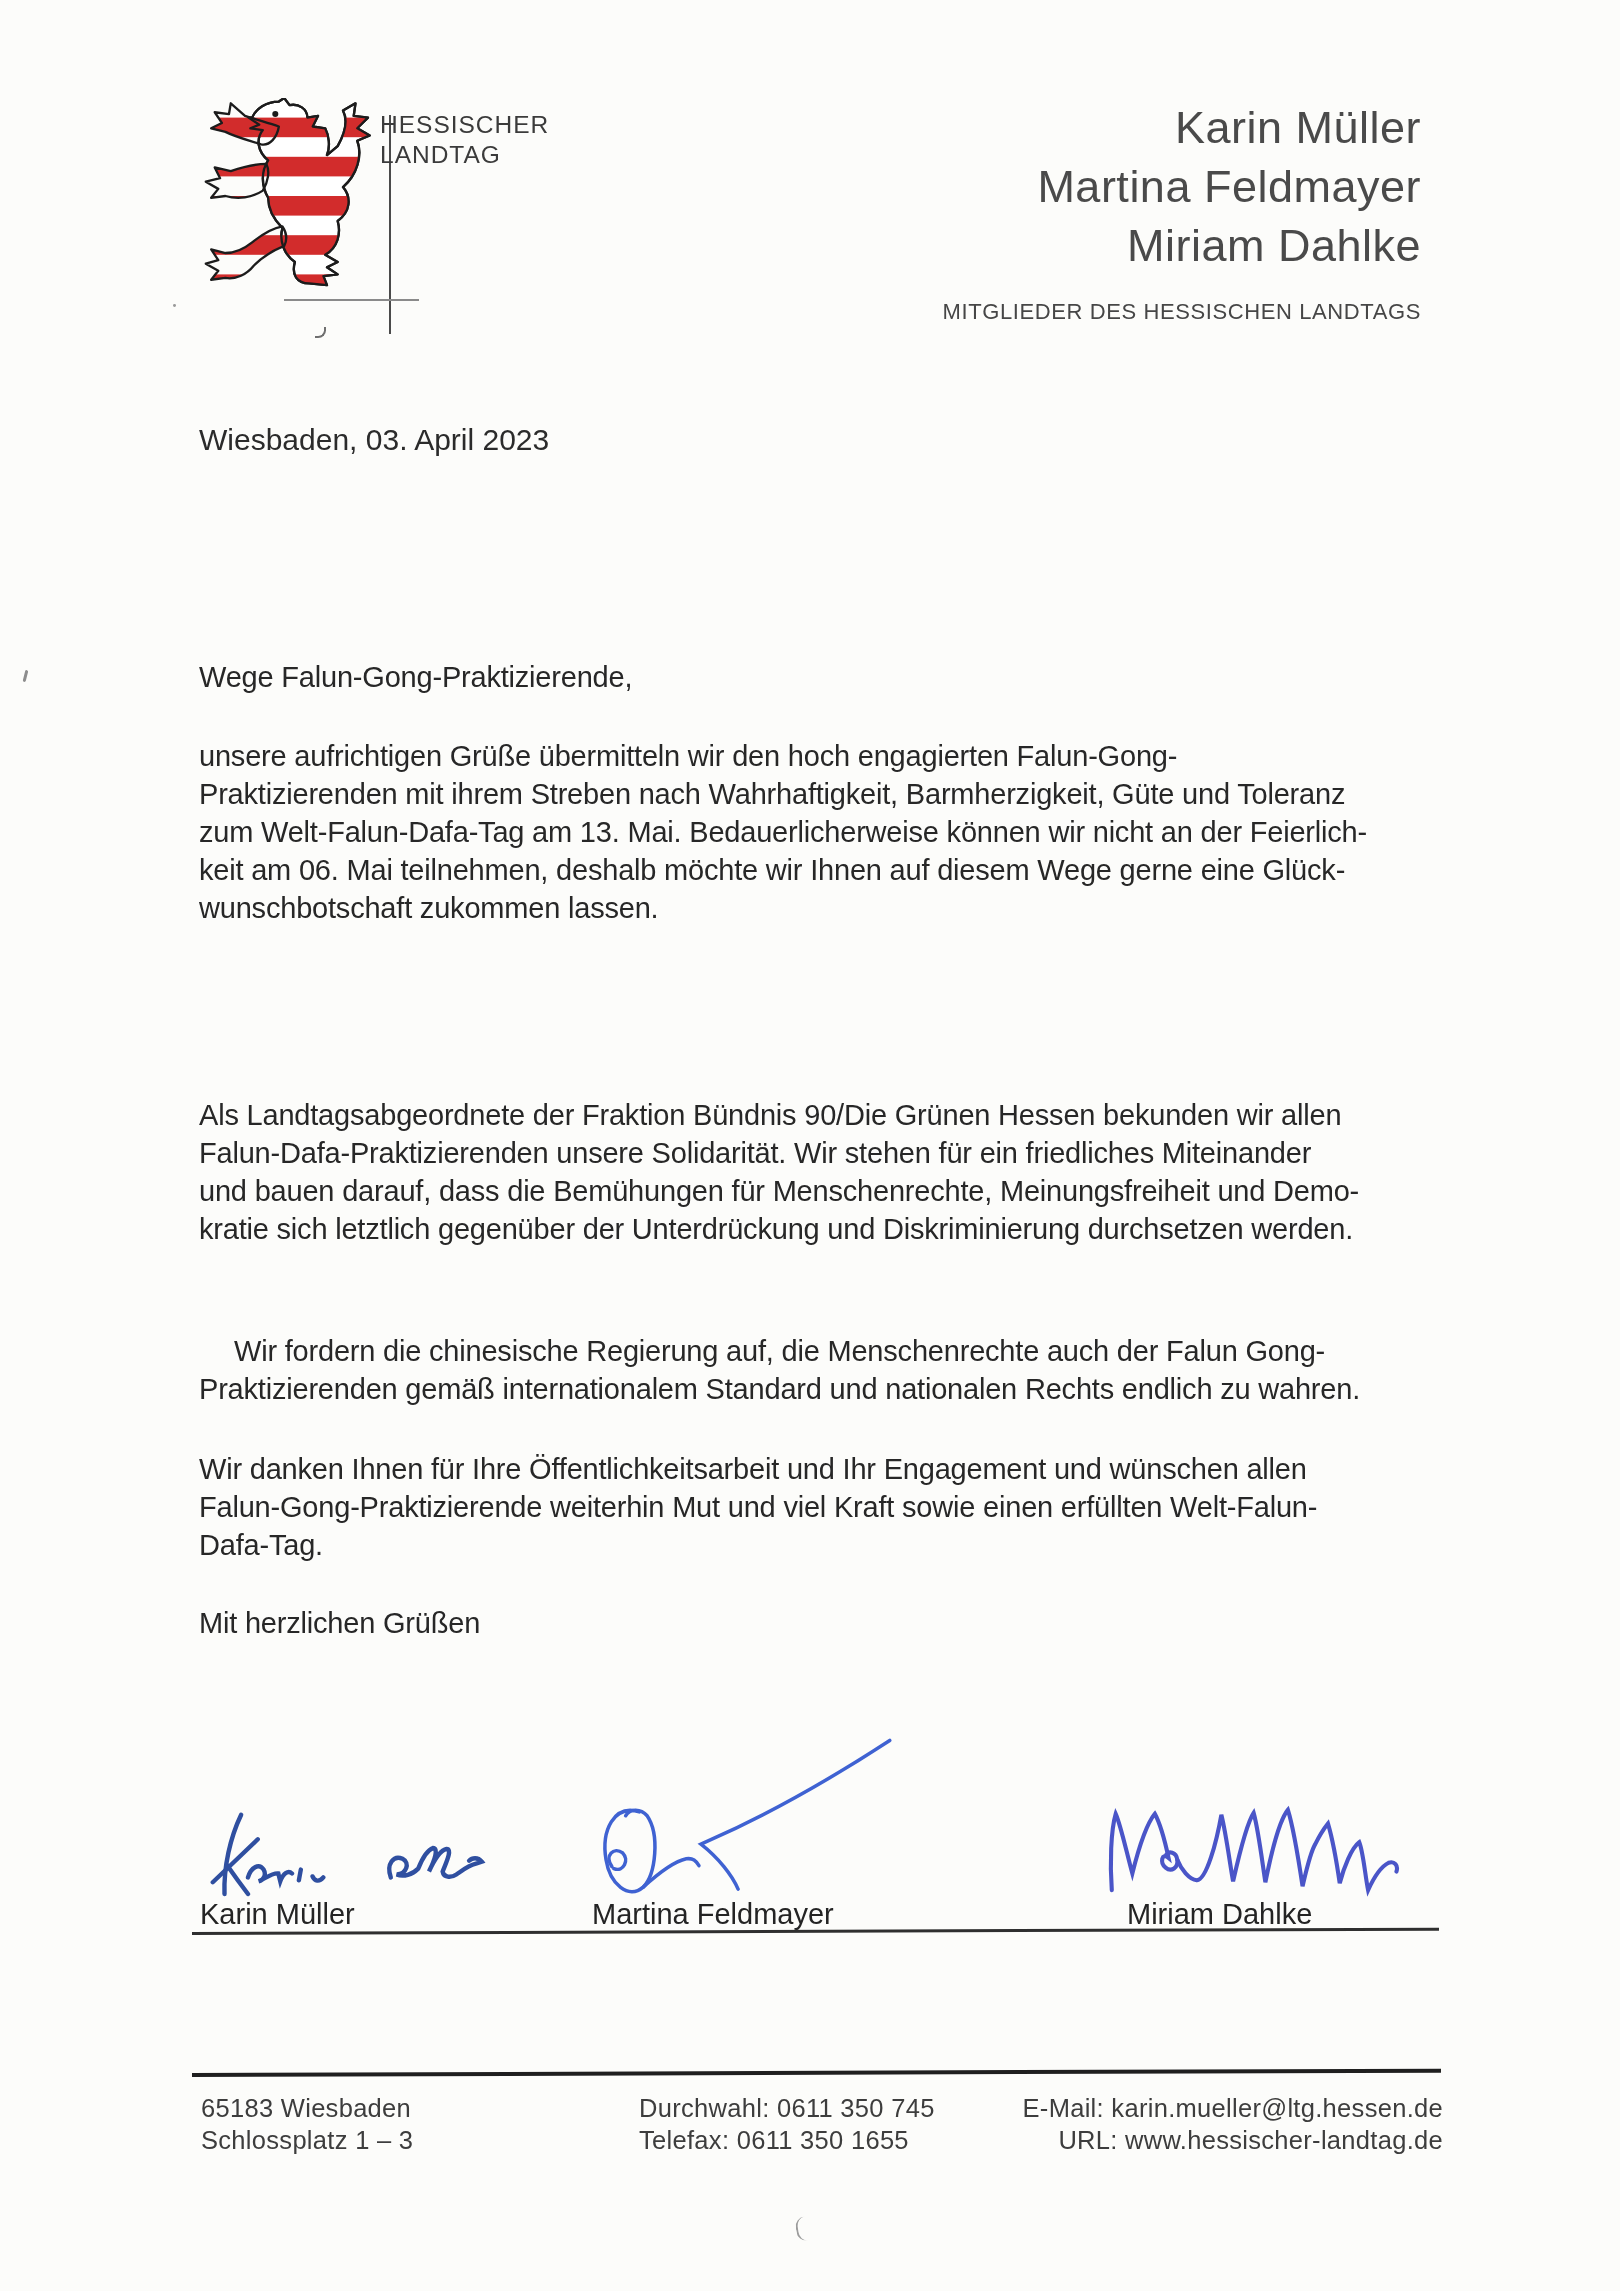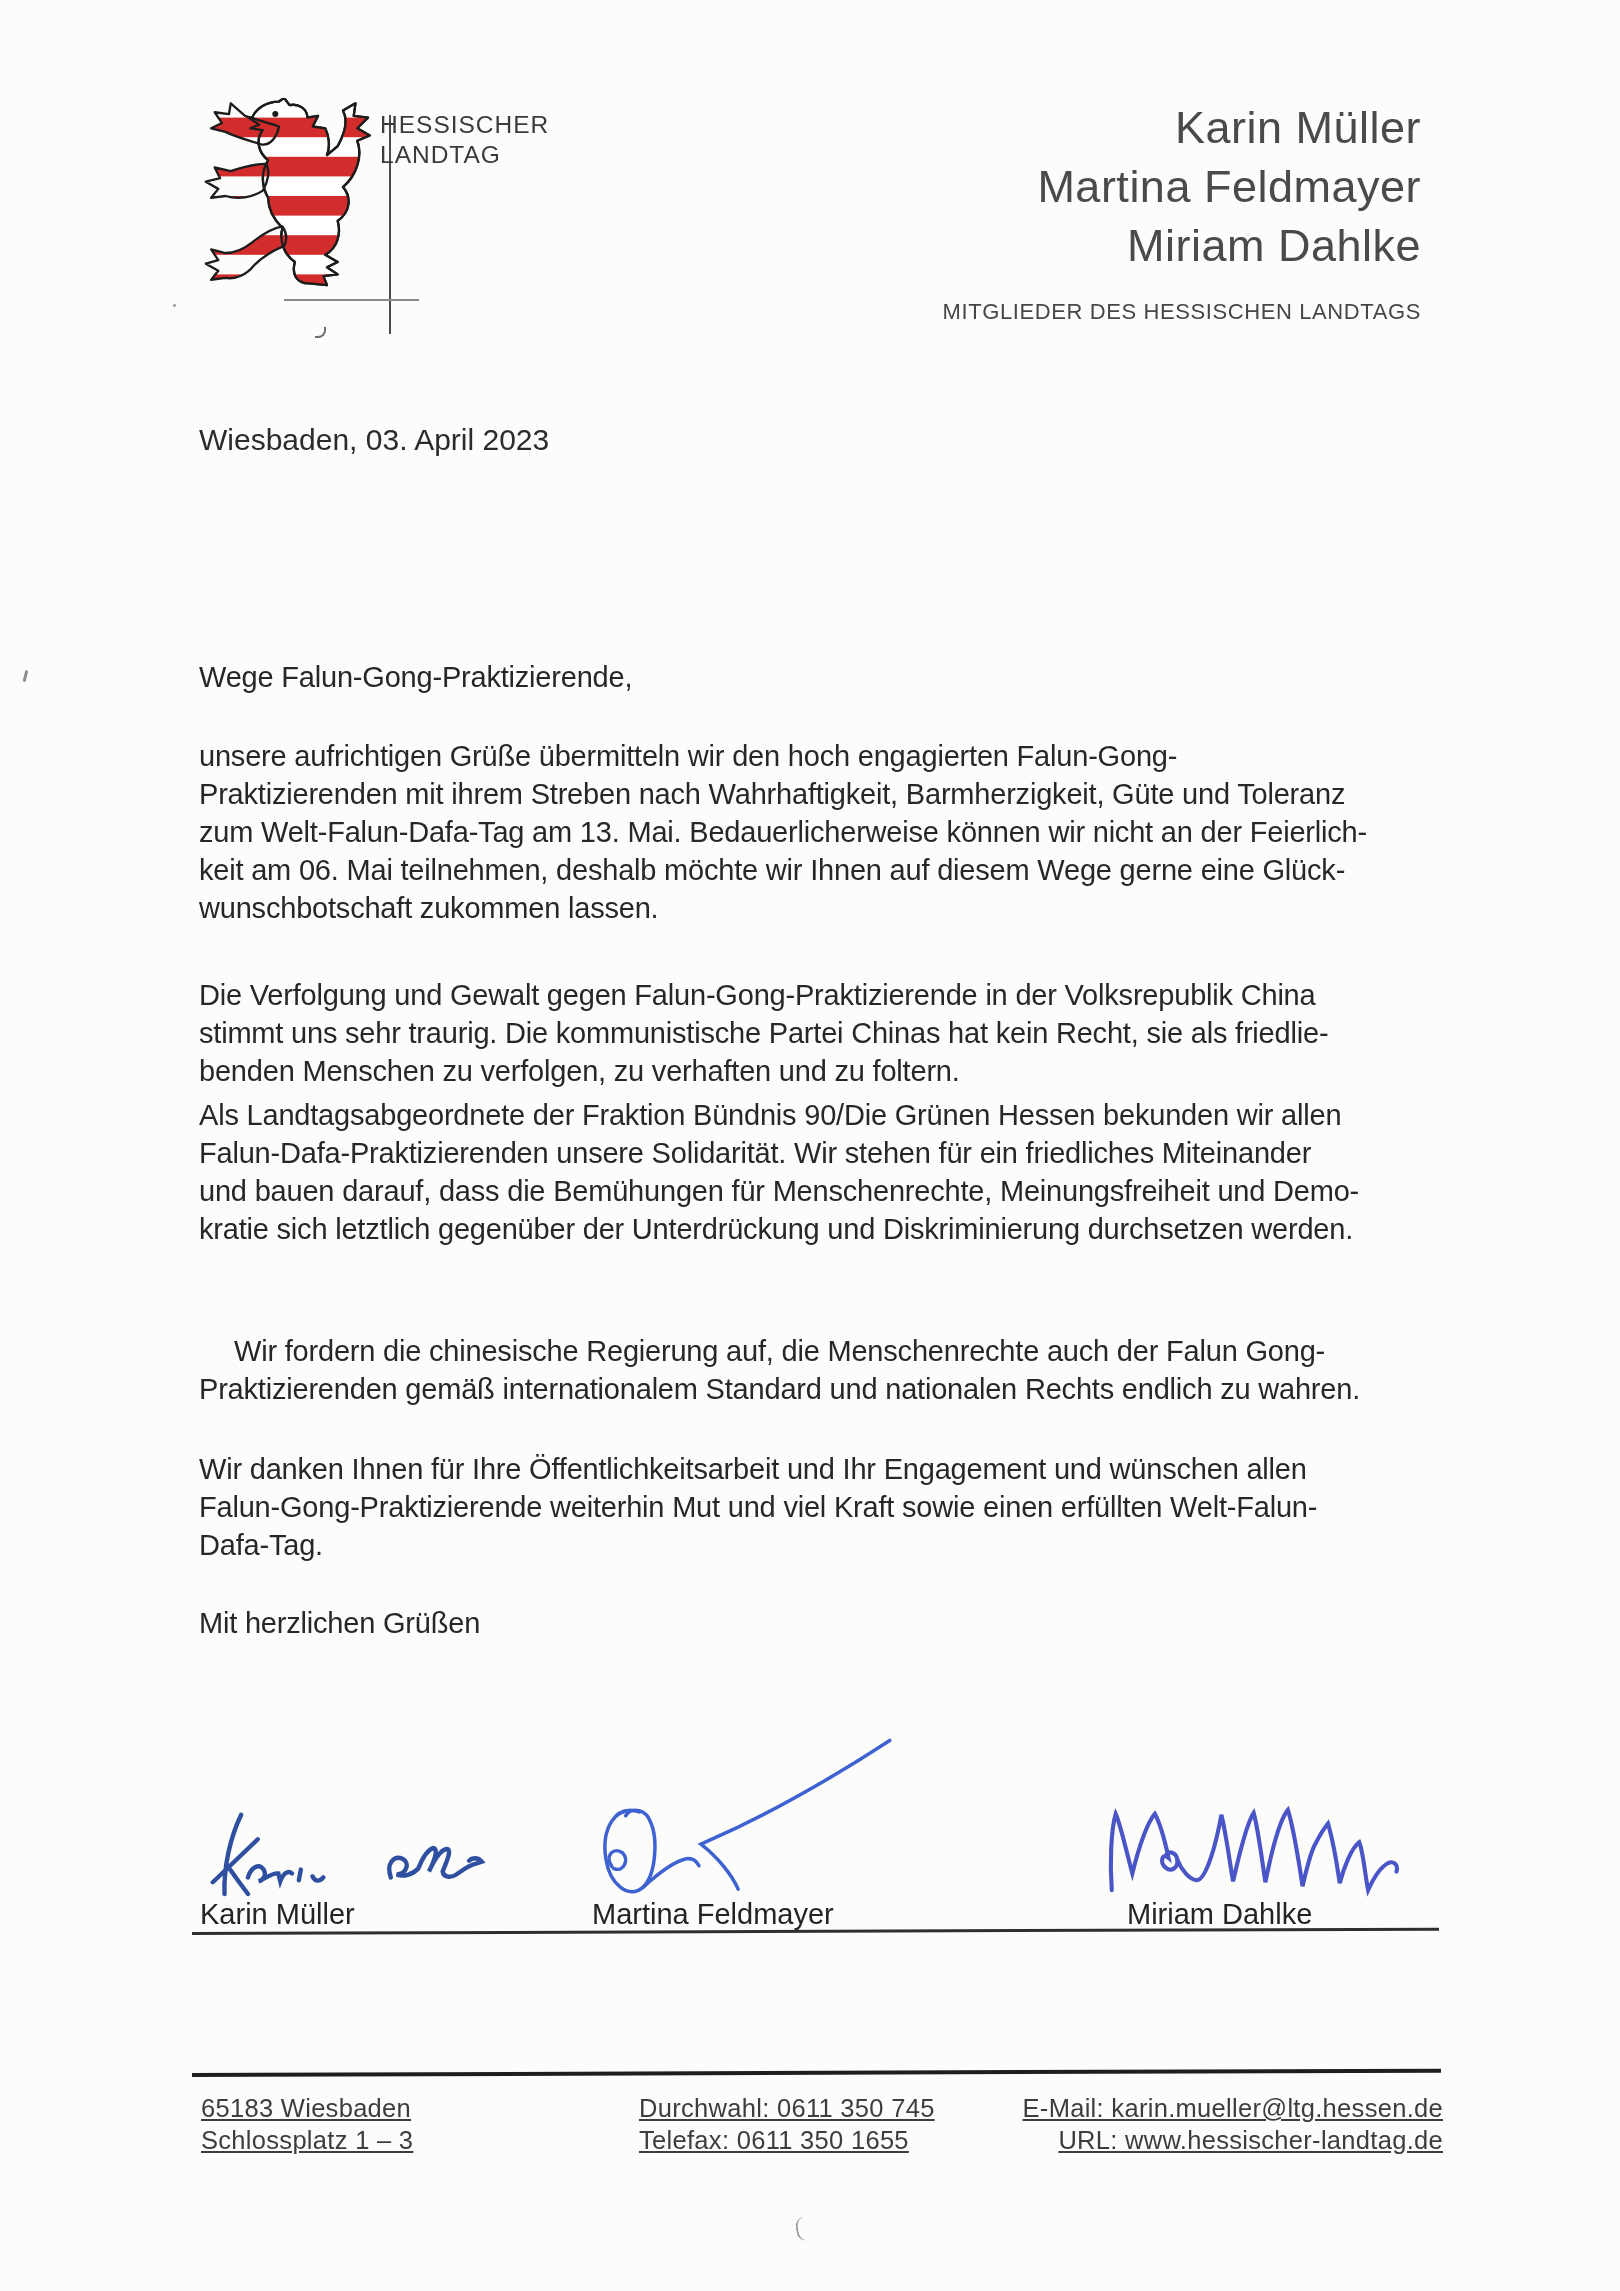--- a/index.html
+++ b/index.html
@@ -50,21 +50,21 @@
     position:absolute;left:192px;top:1932px;width:1247px;height:2.9px;background:#2f2f2f;
     transform:rotate(-0.2deg);transform-origin:left center;
   }
   
   .footer-rule{
     position:absolute;left:192px;top:2073px;width:1249px;height:3.9px;background:#1f1f1f;
     transform:rotate(-0.2deg);transform-origin:left center;
   }
   .footer-col{
     position:absolute;top:2092px;
-    font-size:25.5px;line-height:32px;letter-spacing:0.3px;color:#3d3d3d;white-space:pre;text-decoration:underline;
+    font-size:25.5px;line-height:32px;letter-spacing:0.3px;color:#3d3d3d;white-space:pre;
   }
   .f-left{left:201px;} .f-mid{left:639px;}
   .f-right{right:177px;text-align:right;}
   
   .spec{position:absolute;background:transparent;}
   .spec-dot{left:173px;top:304px;width:2.9px;height:2.9px;background:#9a9a9a;border-radius:50%;}
   .spec-tick{left:23.5px;top:670px;width:2.9px;height:11.8px;background:#8d8d8d;transform:rotate(14deg);border-radius:2px;}
   .spec-hook{left:315px;top:327px;width:8.8px;height:8.8px;border:2px solid #6f6f6f;border-top:none;border-left:none;border-radius:0 0 7.8px 0;background:transparent;}
   .spec-paren{left:796px;top:2217px;width:9.8px;height:23.5px;border-left:2px solid #9c9c9c;border-radius:9.8px 0 0 9.8px;transform:rotate(-8deg);}
 </style>
@@ -114,23 +114,20 @@
   <div class="header-sub">MITGLIEDER DES HESSISCHEN LANDTAGS</div>
 
   <div class="dateline">Wiesbaden, 03. April 2023</div>
 
   <div class="bodytext salutation">Wege Falun-Gong-Praktizierende,</div>
   <div class="bodytext p1">unsere aufrichtigen Grüße übermitteln wir den hoch engagierten Falun-Gong-
 Praktizierenden mit ihrem Streben nach Wahrhaftigkeit, Barmherzigkeit, Güte und Toleranz
 zum Welt-Falun-Dafa-Tag am 13. Mai. Bedauerlicherweise können wir nicht an der Feierlich-
 keit am 06. Mai teilnehmen, deshalb möchte wir Ihnen auf diesem Wege gerne eine Glück-
 wunschbotschaft zukommen lassen.</div>
-  <div class="bodytext p2">Die Verfolgung und Gewalt gegen Falun-Gong-Praktizierende in der Volksrepublik China
-stimmt uns sehr traurig. Die kommunistische Partei Chinas hat kein Recht, sie als friedlie-
-benden Menschen zu verfolgen, zu verhaften und zu foltern.</div>
   <div class="bodytext p3">Als Landtagsabgeordnete der Fraktion Bündnis 90/Die Grünen Hessen bekunden wir allen
 Falun-Dafa-Praktizierenden unsere Solidarität. Wir stehen für ein friedliches Miteinander
 und bauen darauf, dass die Bemühungen für Menschenrechte, Meinungsfreiheit und Demo-
 kratie sich letztlich gegenüber der Unterdrückung und Diskriminierung durchsetzen werden.</div>
   <div class="bodytext p4">Wir fordern die chinesische Regierung auf, die Menschenrechte auch der Falun Gong-
 Praktizierenden gemäß internationalem Standard und nationalen Rechts endlich zu wahren.</div>
   <div class="bodytext p5">Wir danken Ihnen für Ihre Öffentlichkeitsarbeit und Ihr Engagement und wünschen allen
 Falun-Gong-Praktizierende weiterhin Mut und viel Kraft sowie einen erfüllten Welt-Falun-
 Dafa-Tag.</div>
   <div class="bodytext closing">Mit herzlichen Grüßen</div>

